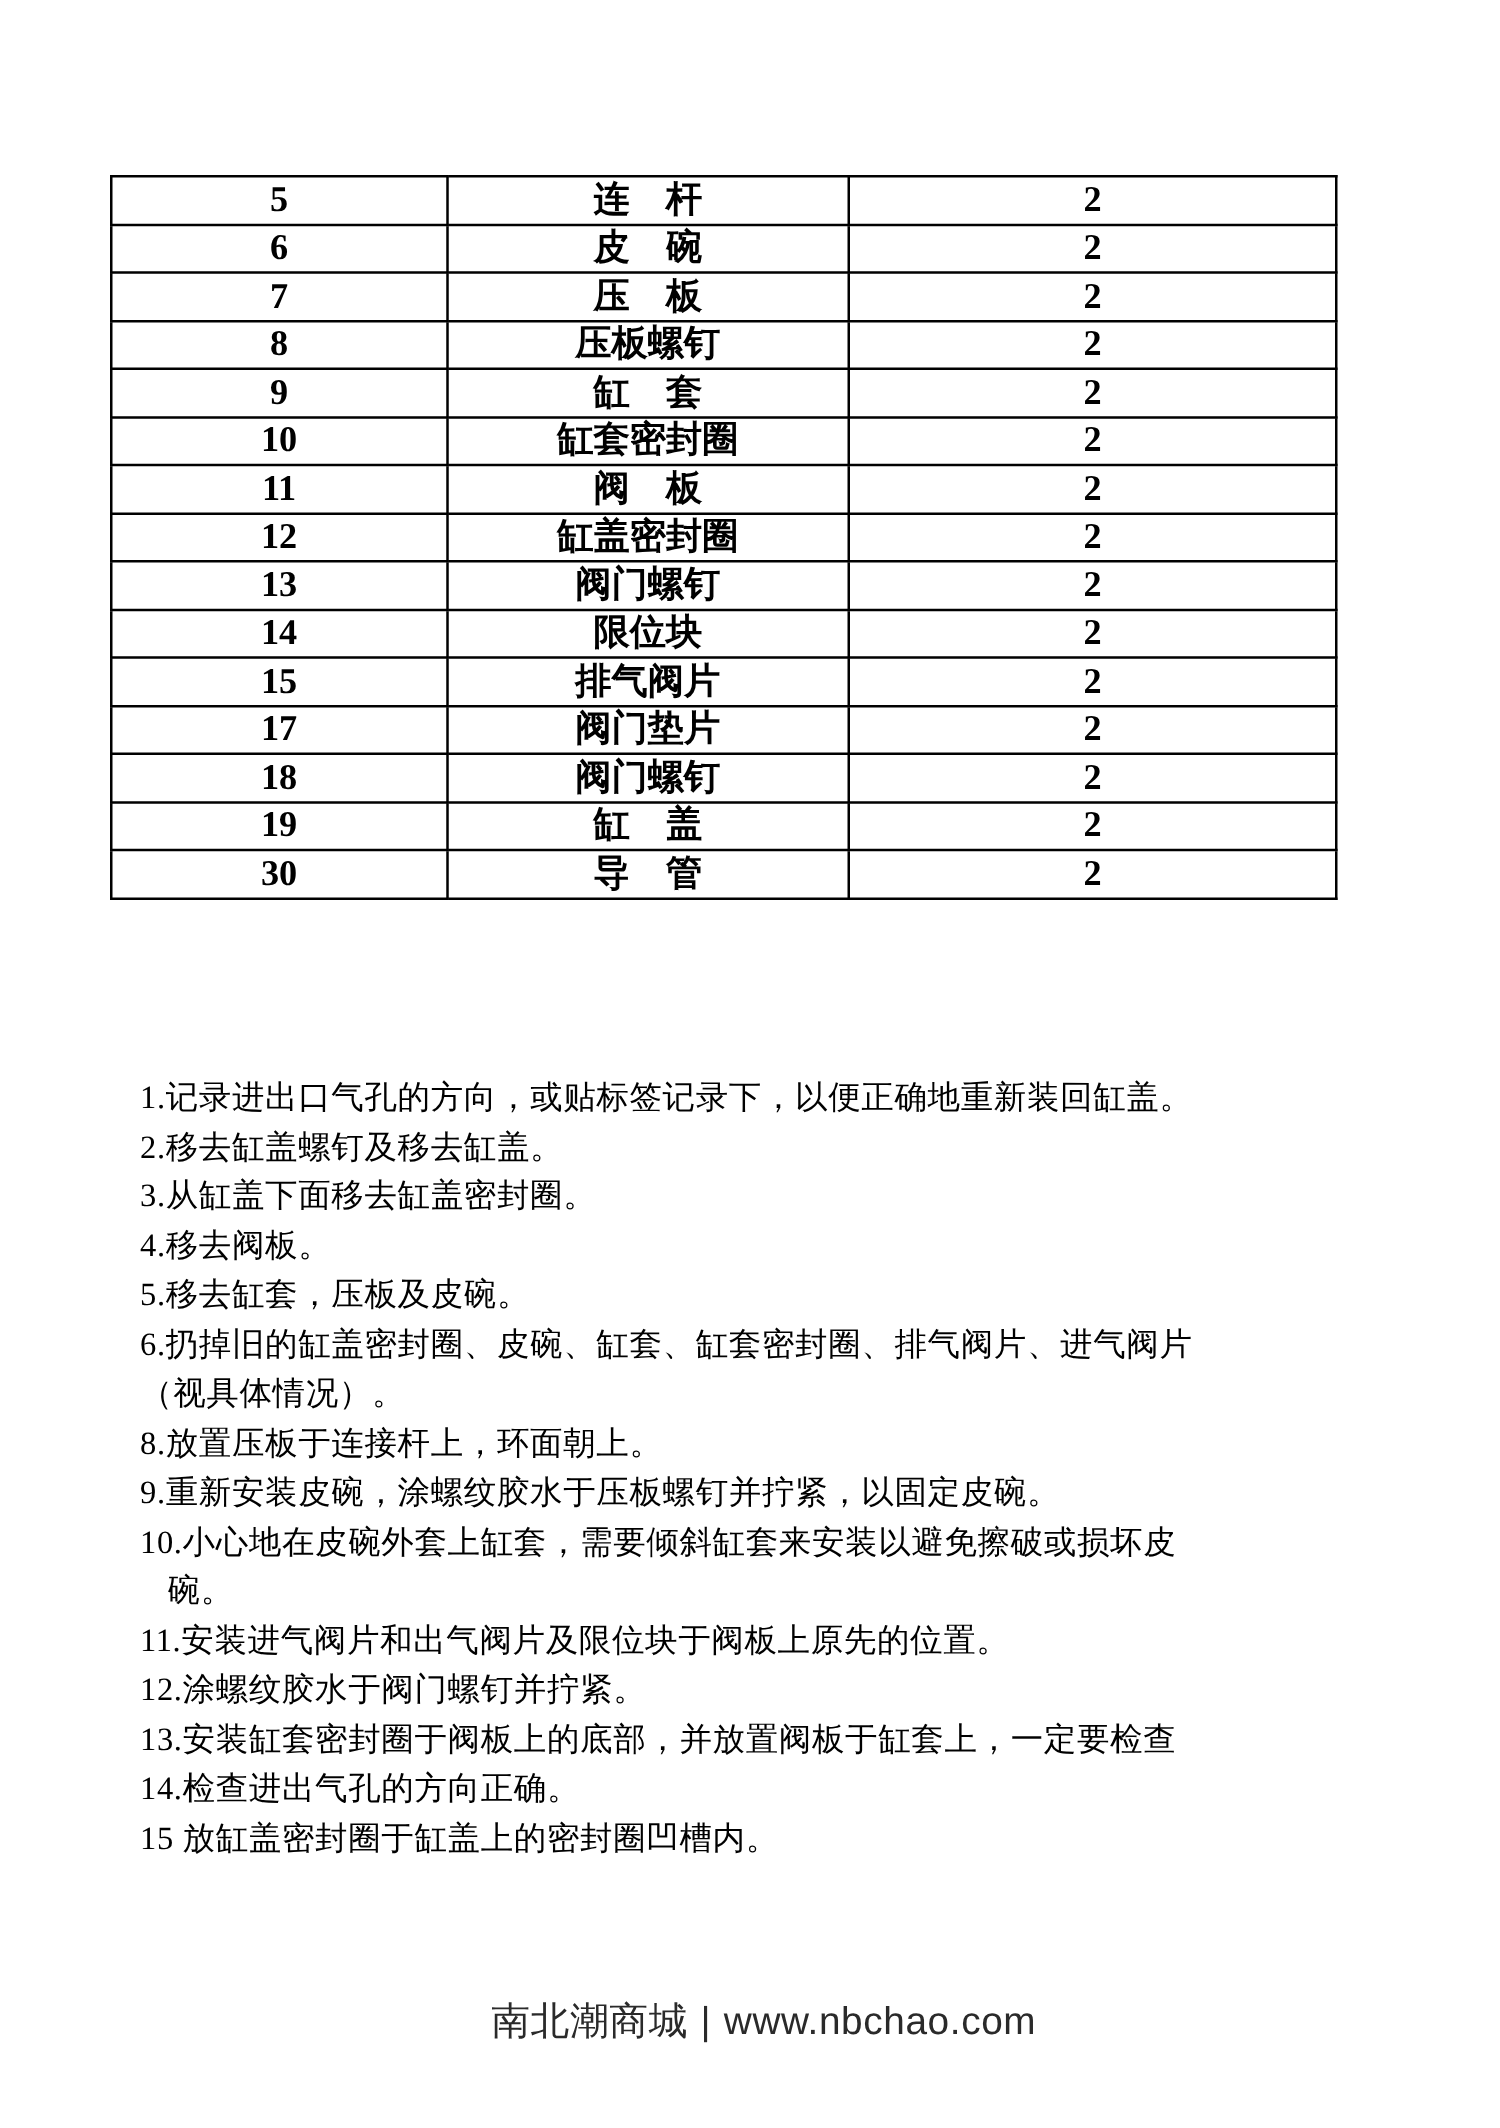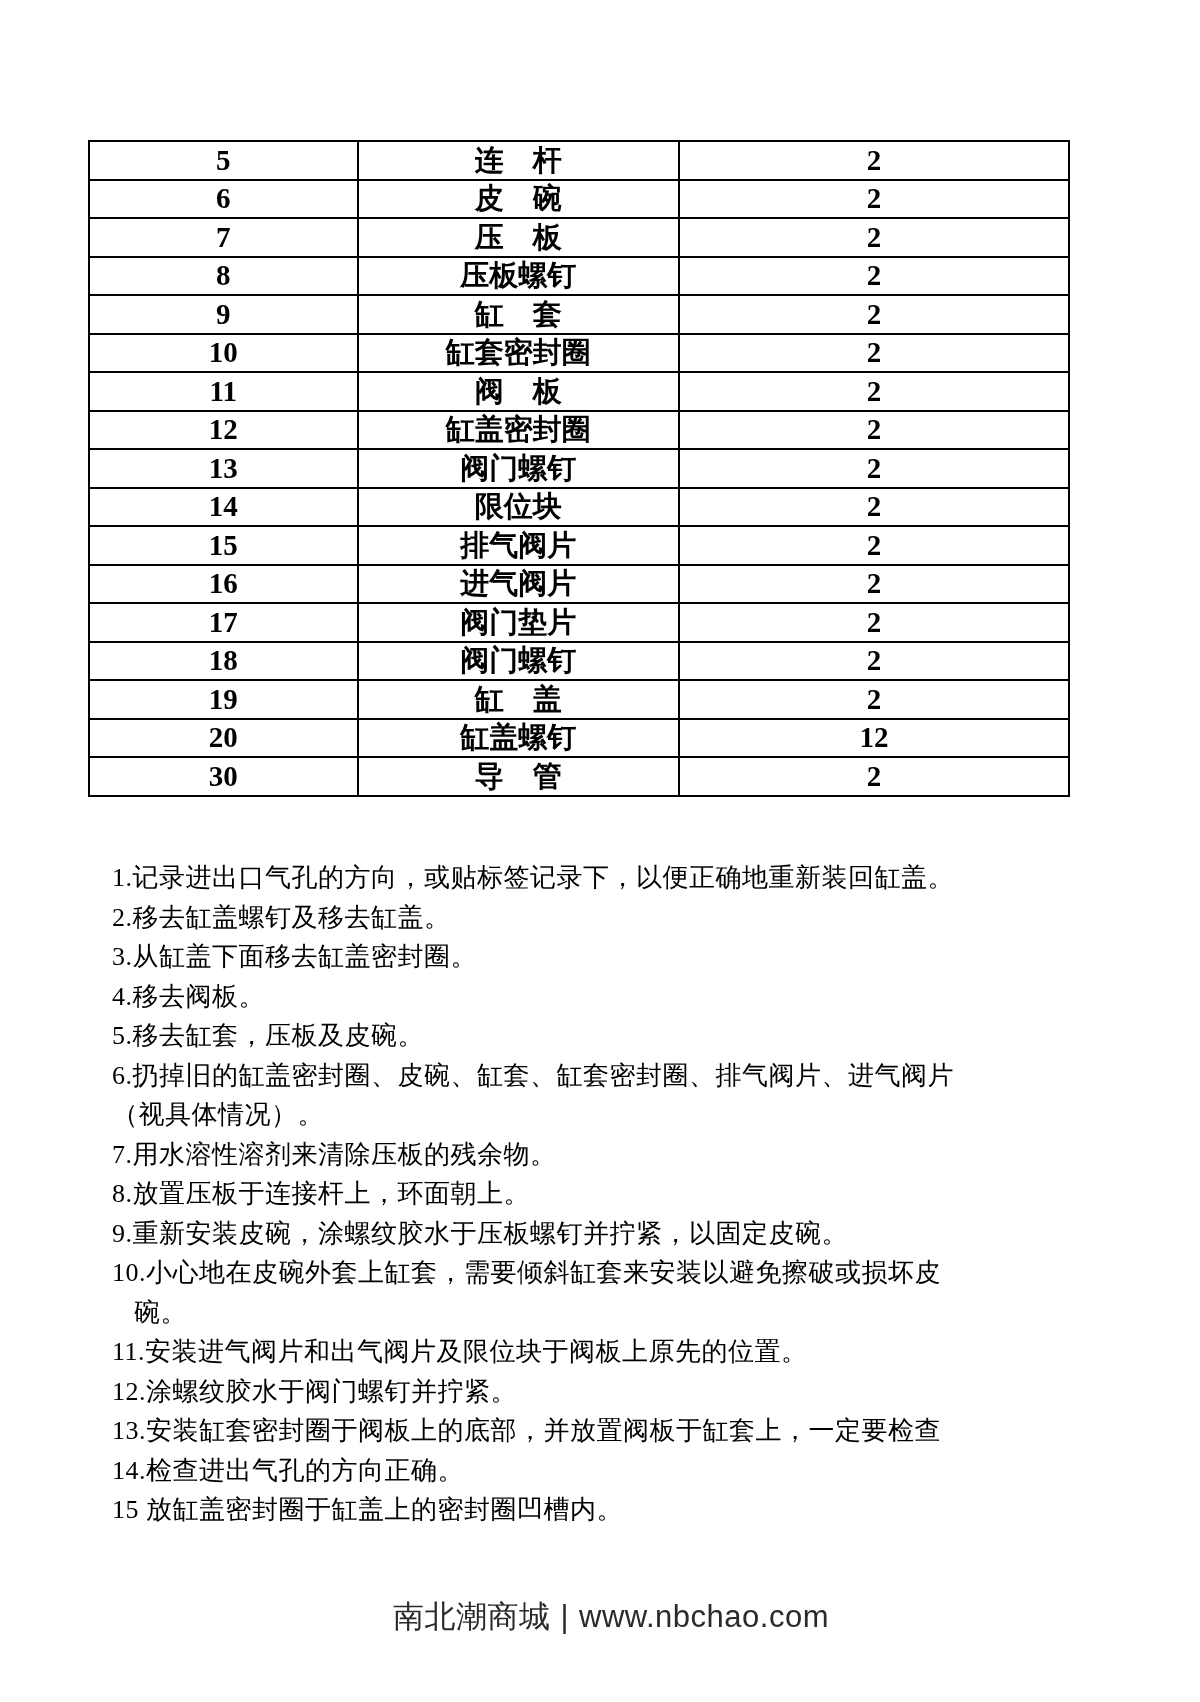--- a/index.html
+++ b/index.html
@@ -123,61 +123,50 @@
         <td class="col-no">14</td>
         <td class="col-name">限位块</td>
         <td class="col-qty">2</td>
       </tr>
       <tr>
         <td class="col-no">15</td>
         <td class="col-name">排气阀片</td>
         <td class="col-qty">2</td>
       </tr>
       <tr>
-        <td class="col-no">16</td>
-        <td class="col-name">进气阀片</td>
-        <td class="col-qty">2</td>
-      </tr>
-      <tr>
         <td class="col-no">17</td>
         <td class="col-name">阀门垫片</td>
         <td class="col-qty">2</td>
       </tr>
       <tr>
         <td class="col-no">18</td>
         <td class="col-name">阀门螺钉</td>
         <td class="col-qty">2</td>
       </tr>
       <tr>
         <td class="col-no">19</td>
         <td class="col-name">缸　盖</td>
         <td class="col-qty">2</td>
-      </tr>
-      <tr>
-        <td class="col-no">20</td>
-        <td class="col-name">缸盖螺钉</td>
-        <td class="col-qty">12</td>
       </tr>
       <tr>
         <td class="col-no">30</td>
         <td class="col-name">导　管</td>
         <td class="col-qty">2</td>
       </tr>
     </tbody>
   </table>
 
   <div class="instructions">
     <p>1.记录进出口气孔的方向，或贴标签记录下，以便正确地重新装回缸盖。</p>
     <p>2.移去缸盖螺钉及移去缸盖。</p>
     <p>3.从缸盖下面移去缸盖密封圈。</p>
     <p>4.移去阀板。</p>
     <p>5.移去缸套，压板及皮碗。</p>
     <p>6.扔掉旧的缸盖密封圈、皮碗、缸套、缸套密封圈、排气阀片、进气阀片</p>
     <p class="cont0">（视具体情况）。</p>
-    <p>7.用水溶性溶剂来清除压板的残余物。</p>
     <p>8.放置压板于连接杆上，环面朝上。</p>
     <p>9.重新安装皮碗，涂螺纹胶水于压板螺钉并拧紧，以固定皮碗。</p>
     <p>10.小心地在皮碗外套上缸套，需要倾斜缸套来安装以避免擦破或损坏皮</p>
     <p class="cont">碗。</p>
     <p>11.安装进气阀片和出气阀片及限位块于阀板上原先的位置。</p>
     <p>12.涂螺纹胶水于阀门螺钉并拧紧。</p>
     <p>13.安装缸套密封圈于阀板上的底部，并放置阀板于缸套上，一定要检查</p>
     <p>14.检查进出气孔的方向正确。</p>
     <p>15 放缸盖密封圈于缸盖上的密封圈凹槽内。</p>
   </div>

